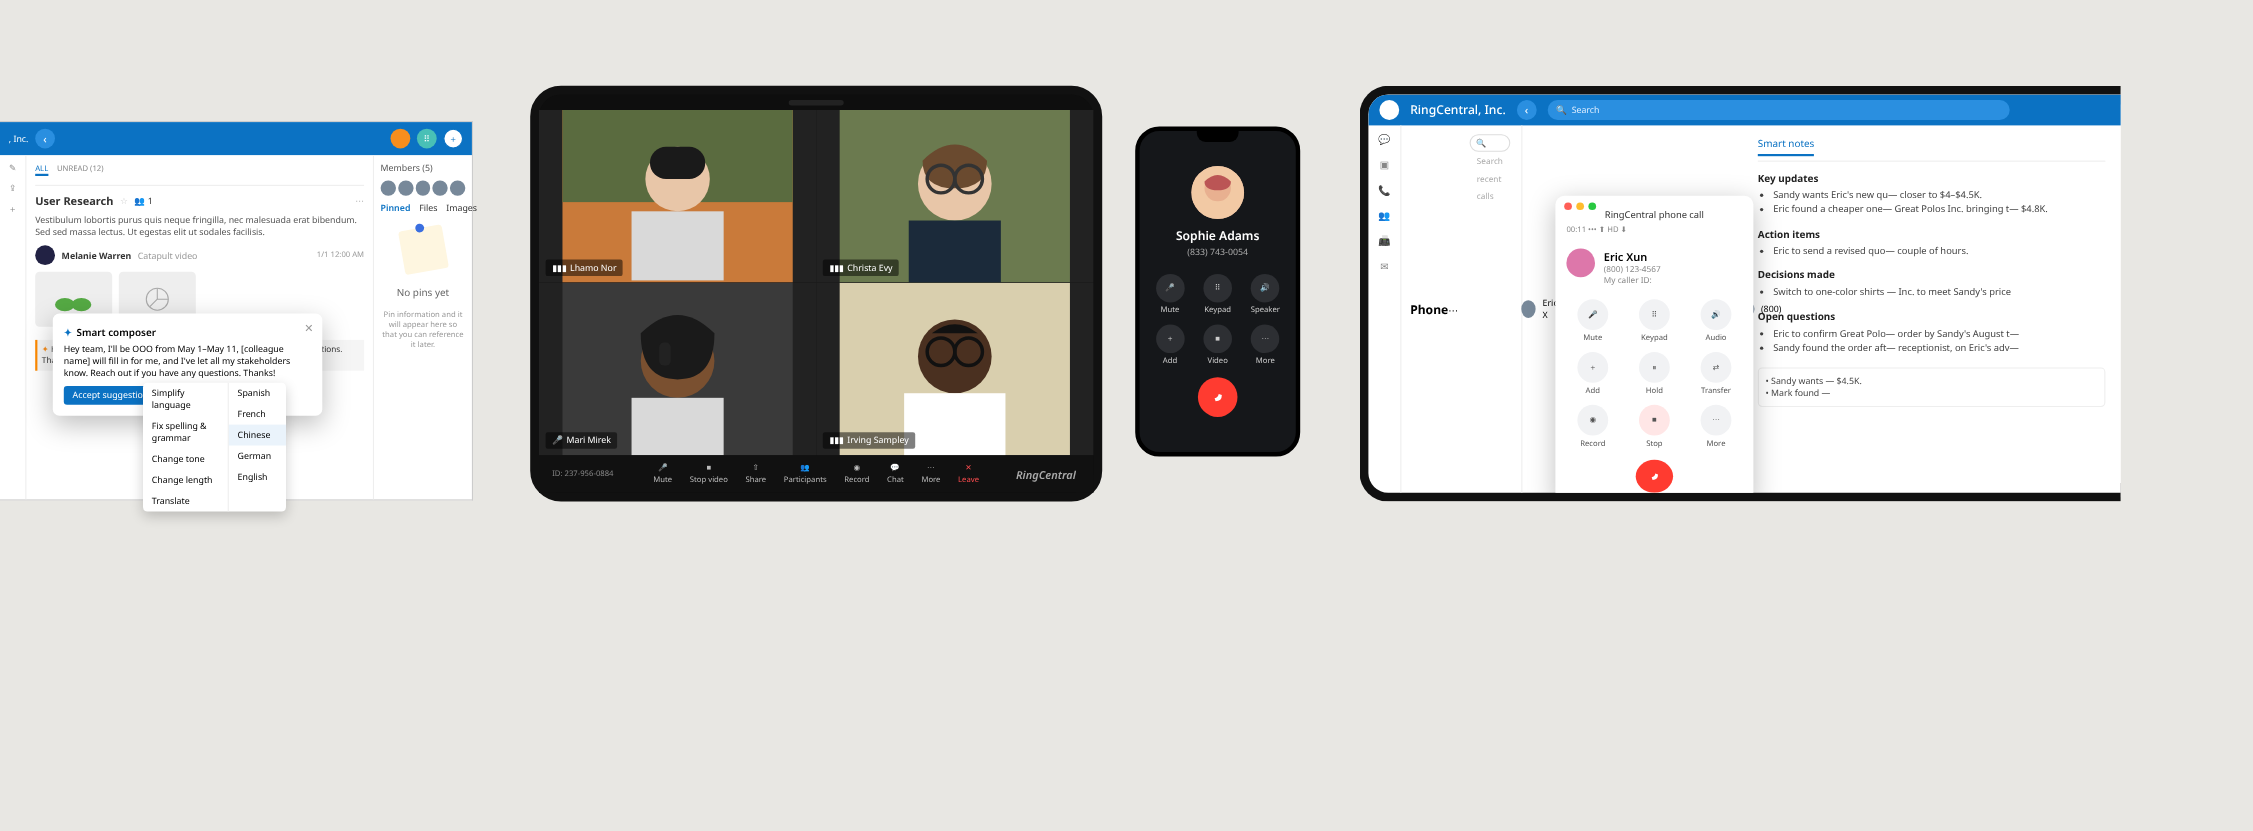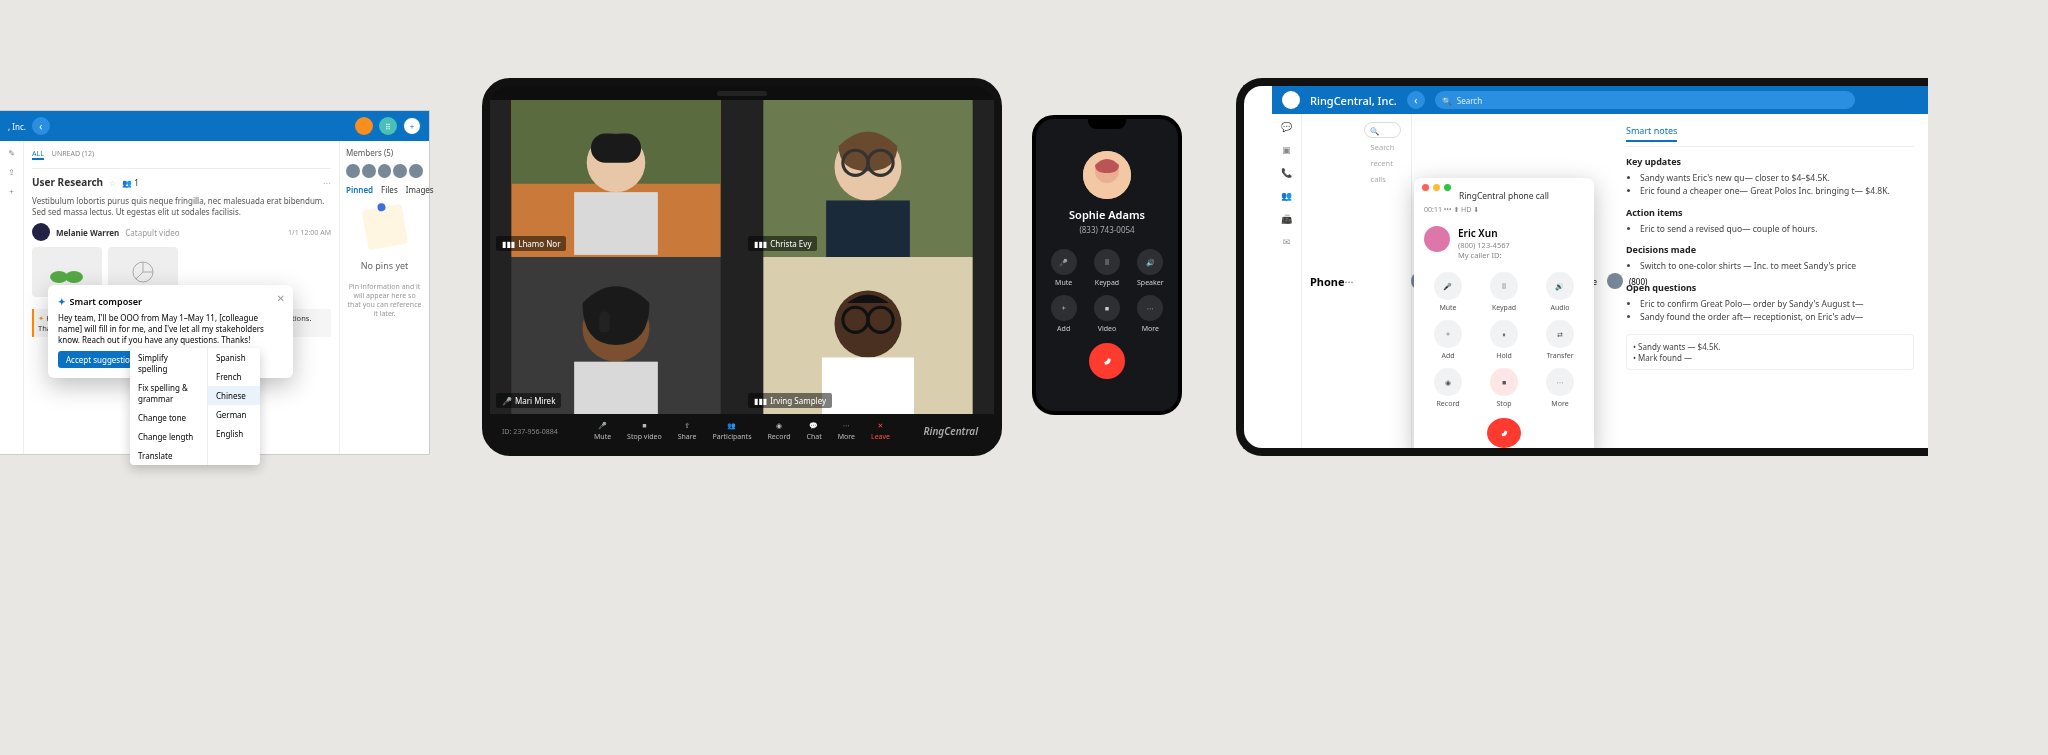--- a/index.html
+++ b/index.html
@@ -71,21 +71,21 @@
   .notch2{width:38px;height:10px;background:#000;border-radius:0 0 8px 8px;position:absolute;top:0;}
   .pavatar{width:48px;height:48px;border-radius:50%;background:#e6b89c;margin-top:18px;overflow:hidden;}
   .pname{margin-top:8px;font-size:11px;font-weight:600;}
   .pnum{font-size:8px;color:#aaa;margin-top:2px;}
   .pgrid{display:grid;grid-template-columns:repeat(3,1fr);gap:8px;margin-top:14px;width:100%;}
   .pbtn{display:flex;flex-direction:column;align-items:center;gap:3px;font-size:7px;color:#ccc;}
   .pico{width:26px;height:26px;border-radius:50%;background:#2d2f33;display:flex;align-items:center;justify-content:center;}
   .hang{width:36px;height:36px;border-radius:50%;background:#ff3b30;display:flex;align-items:center;justify-content:center;margin-top:10px;}
 
   
-  .tab2{position:absolute;left:1236px;top:78px;width:692px;height:378px;background:#fff;border-radius:26px 0 0 26px;border:8px solid #111;border-right:none;display:flex;flex-direction:column;overflow:hidden;font-size:9px;padding-left:28px;}
+  .tab2{position:absolute;left:1236px;top:78px;width:692px;height:378px;background:#fff;border-radius:26px 0 0 26px;border:8px solid #111;border-right:none;display:flex;flex-direction:column;overflow:hidden;font-size:9px;}
   .t2-bar{height:28px;background:#0b72c3;display:flex;align-items:center;color:#fff;padding:0 10px;gap:10px;}
   .t2-bar .logo{width:18px;height:18px;border-radius:50%;background:#fff;}
   .t2-bar .title{font-size:11px;font-weight:500;flex:0 0 auto;}
   .t2-bar .search{flex:1;max-width:420px;background:#2a8fe0;height:18px;border-radius:9px;display:flex;align-items:center;padding:0 8px;color:#dfeeff;font-size:8px;}
   .t2-body{flex:1;display:flex;}
   .navcol{width:30px;border-right:1px solid #eee;display:flex;flex-direction:column;align-items:center;padding-top:6px;gap:10px;color:#888;}
   .navcol .on{color:#0b72c3;}
   .phonepane{width:110px;border-right:1px solid #eee;padding:8px;display:flex;flex-direction:row;gap:10px;}
   .phonepane h4{font-size:11px;}
   .srch{height:16px;border:1px solid #ddd;border-radius:8px;font-size:7.5px;color:#aaa;padding:0 6px;line-height:16px;}
@@ -200,21 +200,21 @@
         <span>Smart composer</span>
       </h5>
   <div>Hey team, I'll be OOO from May 1–May 11, [colleague name] will fill in for me, and I've let all my stakeholders know. Reach out if you have any questions. Thanks!</div>
   <button class="accept">Accept suggestion</button>
   <span style="margin-left:6px;color:#0b72c3">↻</span>
   <span style="margin-left:6px;color:#888">⧉</span>
   <span style="margin-left:6px;color:#888">👎</span>
 </div>
 <div class="menu-pop">
   <div class="menu-col">
-    <div>Simplify spelling</div>
+    <div>Simplify language</div>
     <div>Fix spelling &amp; grammar</div>
     <div>Change tone</div>
     <div>Change length</div>
     <div>Translate</div>
   </div>
   <div class="langcol">
     <div>Spanish</div>
     <div>French</div>
     <div class="sel">Chinese</div>
     <div>German</div>

